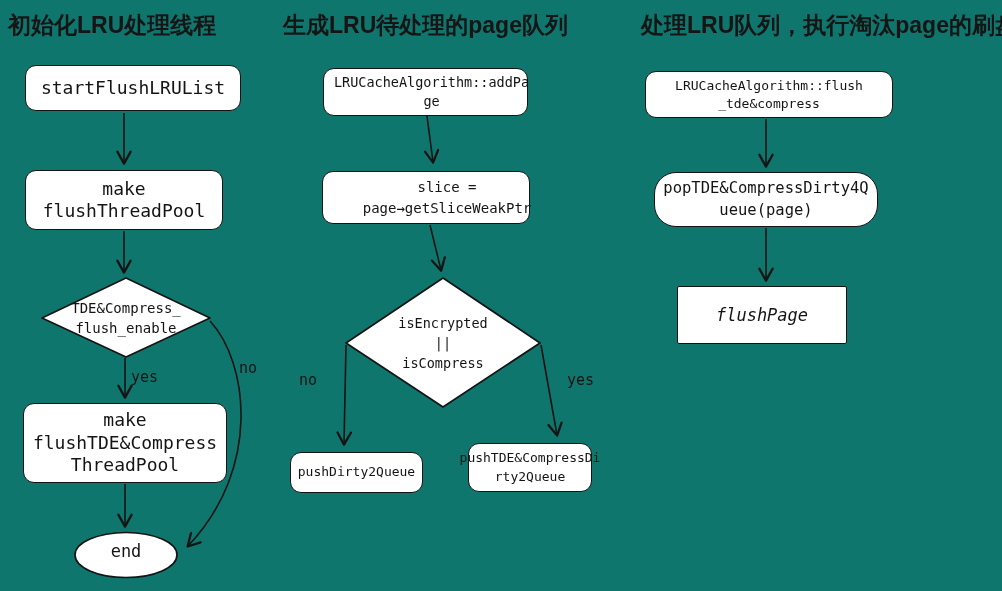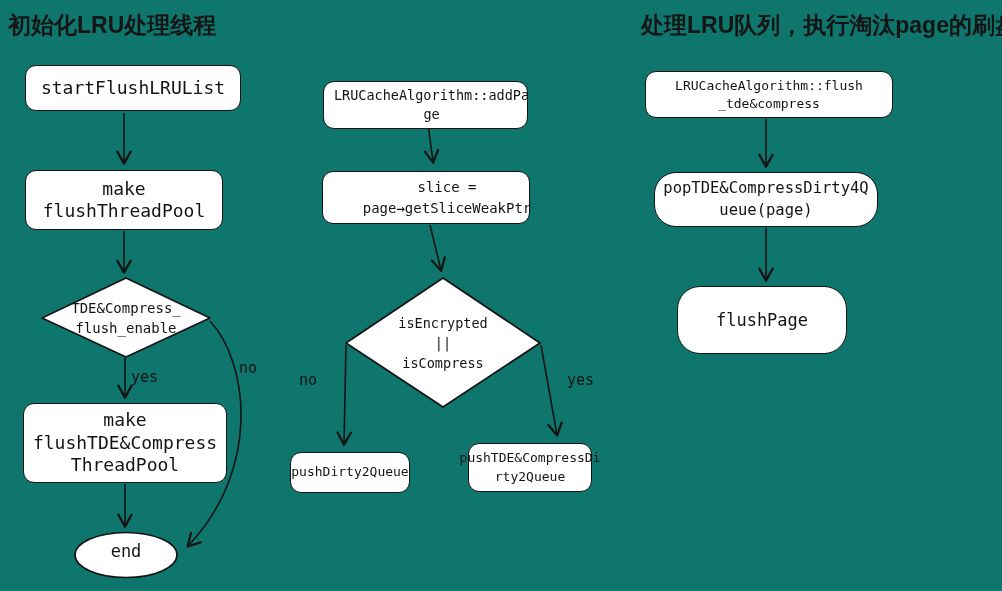--- a/index.html
+++ b/index.html
@@ -34,31 +34,31 @@
   .edge-label{position:absolute;font-size:15px;white-space:nowrap;}
   
   #n-start{left:25px;top:65px;width:216px;height:46px;font-size:18px;}
   #n-makepool{left:25px;top:170px;width:198px;height:60px;font-size:18px;line-height:1.25;}
   #d1-label{left:46px;top:284px;width:160px;height:68px;font-size:14px;line-height:1.45;}
   #n-maketde{left:23px;top:403px;width:204px;height:80px;font-size:18px;line-height:1.25;}
   #end-label{left:76px;top:533px;width:100px;height:36px;font-size:17px;}
   #lbl-yes1{left:131px;top:368px;}
   #lbl-no1{left:239px;top:359px;}
   
-  #n-addpage{left:323px;top:81px;width:205px;height:48px;font-size:13.5px;line-height:1.4;padding-left:12px;}
+  #n-addpage{left:323px;top:68px;width:205px;height:48px;font-size:13.5px;line-height:1.4;padding-left:12px;}
   #n-slice{left:322px;top:171px;width:208px;height:53px;font-size:14px;line-height:1.5;padding-left:42px;}
   #d2-label{left:363px;top:311px;width:160px;height:64px;font-size:13.5px;line-height:1.5;text-align:center;}
   #lbl-no2{left:299px;top:371px;}
   #lbl-yes2{left:567px;top:371px;}
-  #n-push1{left:290px;top:452px;width:120px;height:41px;font-size:13px;}
+  #n-push1{left:290px;top:452px;width:133px;height:41px;font-size:13px;}
   #n-push2{left:468px;top:443px;width:124px;height:49px;font-size:13px;line-height:1.45;}
   
   #n-flushtde{left:645px;top:71px;width:248px;height:47px;font-size:13px;line-height:1.35;}
   #n-pop{left:654px;top:172px;width:224px;height:55px;font-size:15.5px;line-height:1.4;border-radius:22px;}
-  #n-flushpage{left:677px;top:286px;width:170px;height:68px;font-size:17px;border-radius:23px;}
+  #n-flushpage{left:677px;top:286px;width:170px;height:58px;font-size:17px;border-radius:2px;font-style:italic;}
   svg{display:block;}
 </style>
 </head>
 <body>
 
 <div class="canvas">
 
   <svg class="layer" width="1002" height="591" viewBox="0 0 1002 591">
     <defs>
       <marker id="arrow" viewBox="0 0 12 12" refX="9.5" refY="6" markerWidth="10" markerHeight="10" orient="auto-start-reverse">
@@ -80,20 +80,21 @@
     <path d="M346 345 L344 444" fill="none" stroke="#141414" stroke-width="1.6" marker-end="url(#arrow)"></path>
     <path d="M541 345 L557 435" fill="none" stroke="#141414" stroke-width="1.6" marker-end="url(#arrow)"></path>
 
     <path d="M443 278 L540 343 L443 407 L346 343 Z" fill="#ffffff" stroke="#141414" stroke-width="1.7" stroke-linejoin="round"></path>
 
     <path d="M766 119 L766 166" fill="none" stroke="#141414" stroke-width="1.6" marker-end="url(#arrow)"></path>
     <path d="M766 228 L766 280" fill="none" stroke="#141414" stroke-width="1.6" marker-end="url(#arrow)"></path>
   </svg>
 
   <div class="title" id="t1">初始化LRU处理线程</div>
+  <div class="title" id="t2">生成LRU待处理的page队列</div>
   <div class="title" id="t3">处理LRU队列，执行淘汰page的刷盘</div>
 
   <div class="node" id="n-start">startFlushLRUList</div>
   <div class="node" id="n-makepool">make
 flushThreadPool</div>
   <div class="lbl" id="d1-label">TDE&amp;Compress_
 flush_enable</div>
   <div class="node" id="n-maketde">make
 flushTDE&amp;Compress
 ThreadPool</div>

